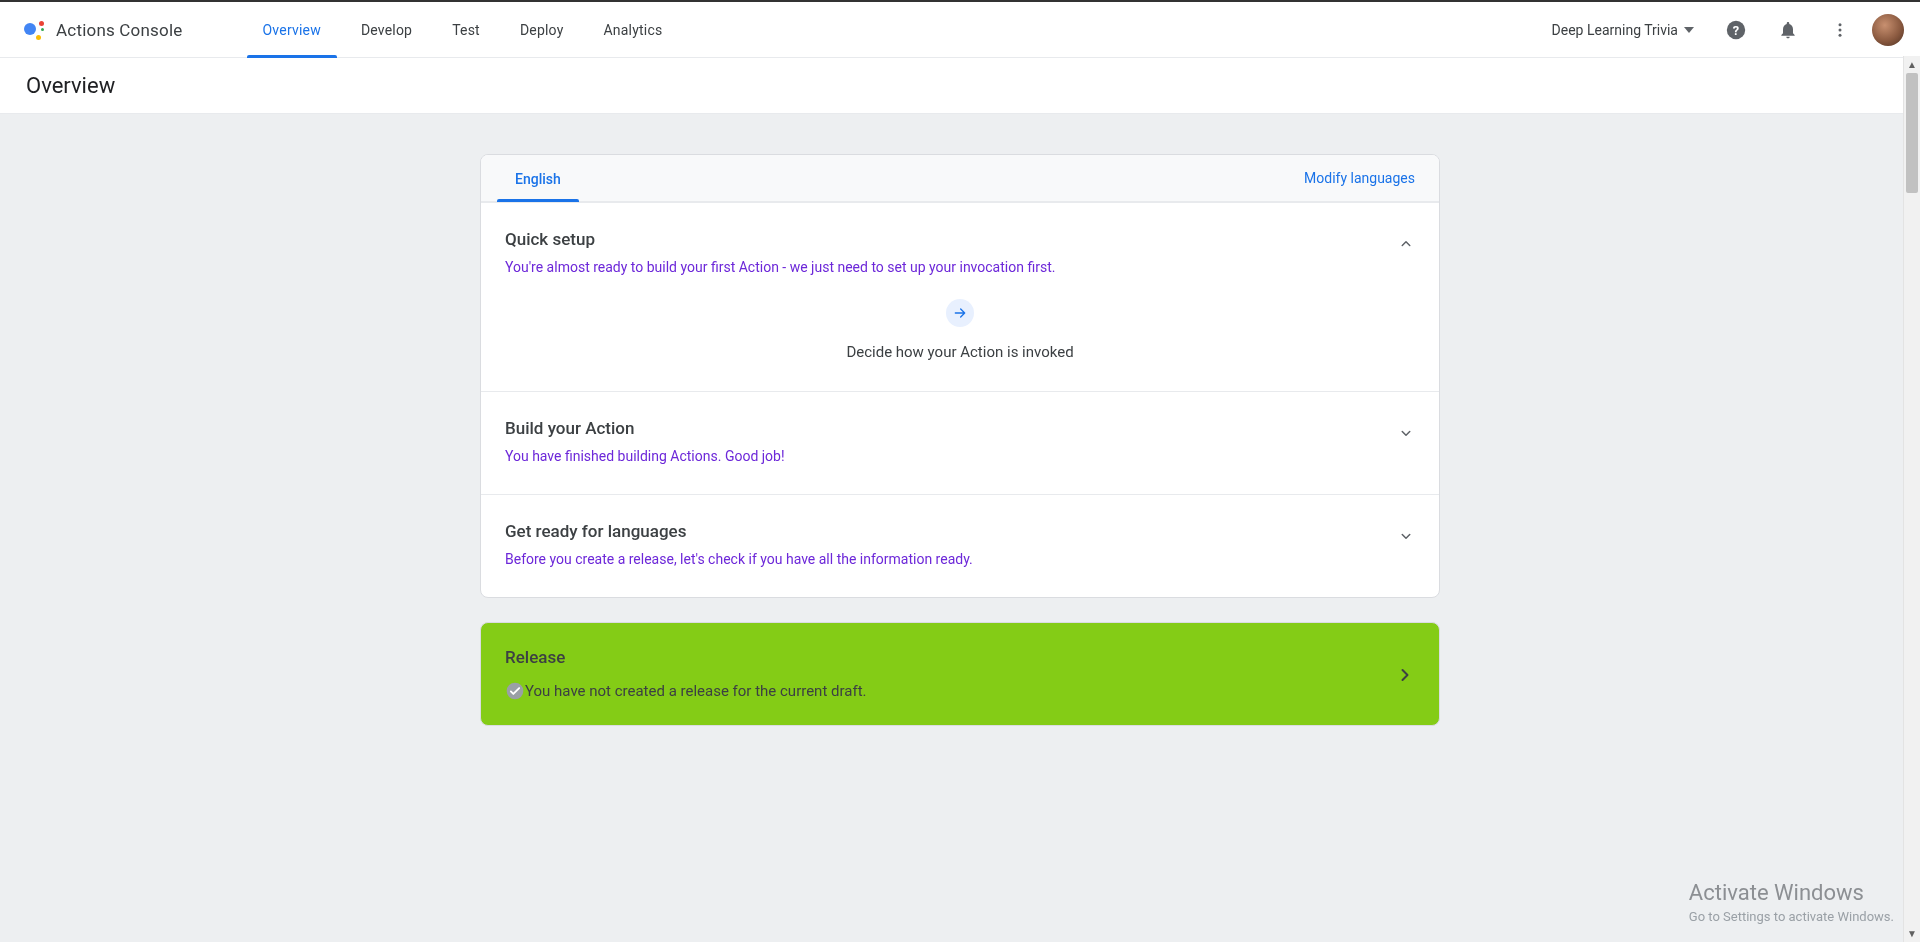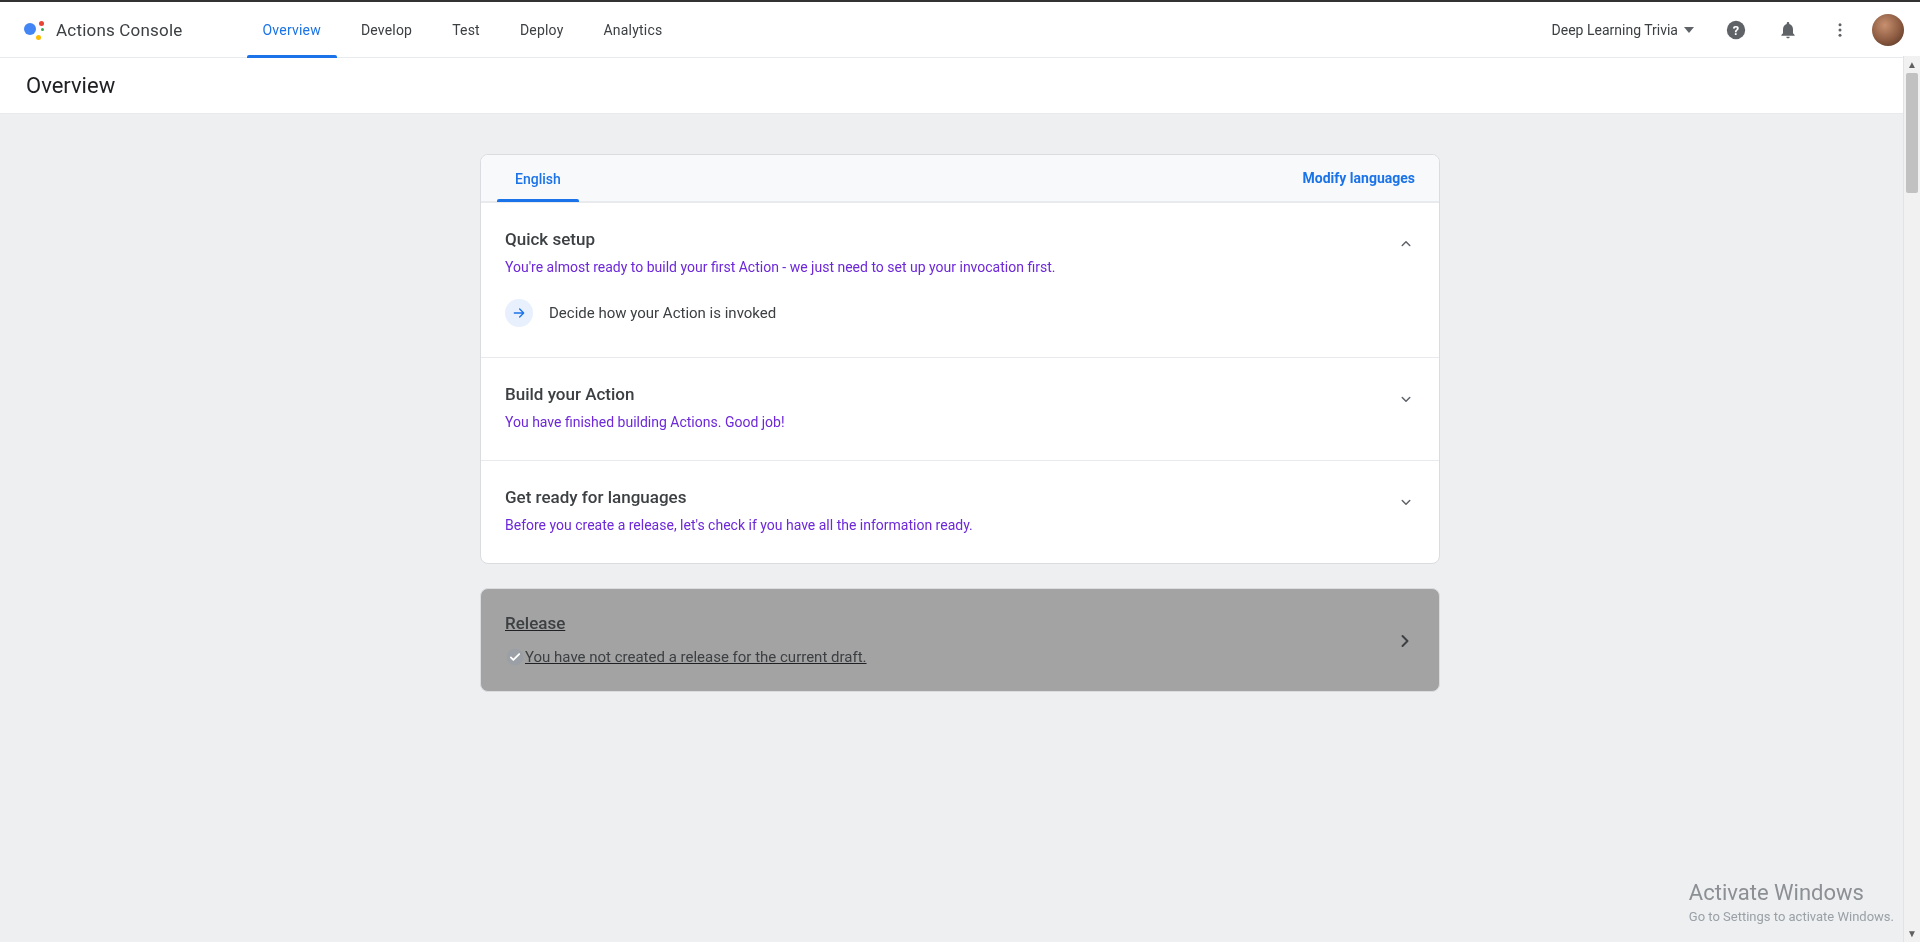--- a/index.html
+++ b/index.html
@@ -82,41 +82,41 @@
     padding: 0 24px 0 16px;
   }
   .lang-tab {
     padding: 16px 18px 14px; font-size: 14px; color: #1a73e8; position: relative;
     cursor: pointer; font-weight: 500;
   }
   .lang-tab::after {
     content:''; position:absolute; left:0; right:0; bottom:-1px; height:3px;
     background:#1a73e8; border-radius: 2px 2px 0 0;
   }
-  .modify-link { color:#1a73e8; font-size:14px; cursor:pointer; font-weight:700; }
+  .modify-link { color:#1a73e8; font-size:14px; cursor:pointer; font-weight:400; }
   .section { padding: 26px 24px 30px; border-top: 1px solid #e8eaed; }
   .section:first-of-type { border-top: none; }
   .section-head { display:flex; align-items:flex-start; justify-content:space-between; gap: 16px; cursor:pointer; }
   .section-titles { flex:1; }
   .section-title { font-size: 17px; color:#3c4043; font-weight: 500; margin-bottom: 10px; }
   .section-sub { font-size: 14px; color: #6d28d9; }
   .chev { color:#5f6368; margin-top:6px; cursor:pointer; }
   .task-row {
     display:flex; align-items:center; gap:16px;
-    margin-top: 24px; cursor:pointer;
+    margin-top: 24px; cursor:pointer;flex-direction:column;
   }
   .task-icon {
     width:28px; height:28px; border-radius:50%; background:#e8f0fe;
     display:flex; align-items:center; justify-content:center; color:#1a73e8;
   }
   .task-label { font-size: 15px; color:#3c4043; }
   .release-card {
-    background:#a3a3a3; border:1px solid #dadce0; border-radius:8px;
+    background:#84cc16; border:1px solid #dadce0; border-radius:8px;
     margin-top: 24px; padding: 24px; display:flex; align-items:flex-start;
-    justify-content: space-between; cursor:pointer;text-decoration:underline;
+    justify-content: space-between; cursor:pointer;
   }
   .release-titles .section-title { margin-bottom: 14px; }
   .release-status { display:flex; align-items:center; }
   .check-icon { color:#9aa0a6; }
   .release-text { font-size:15px; color:#3c4043; }
   .watermark {
     position: fixed; right: 26px; bottom: 18px; text-align:left; color:#80868b;
     pointer-events:none;
   }
   .watermark .w1 { font-size: 22px; color:#8c8f93; font-weight: 400; }

